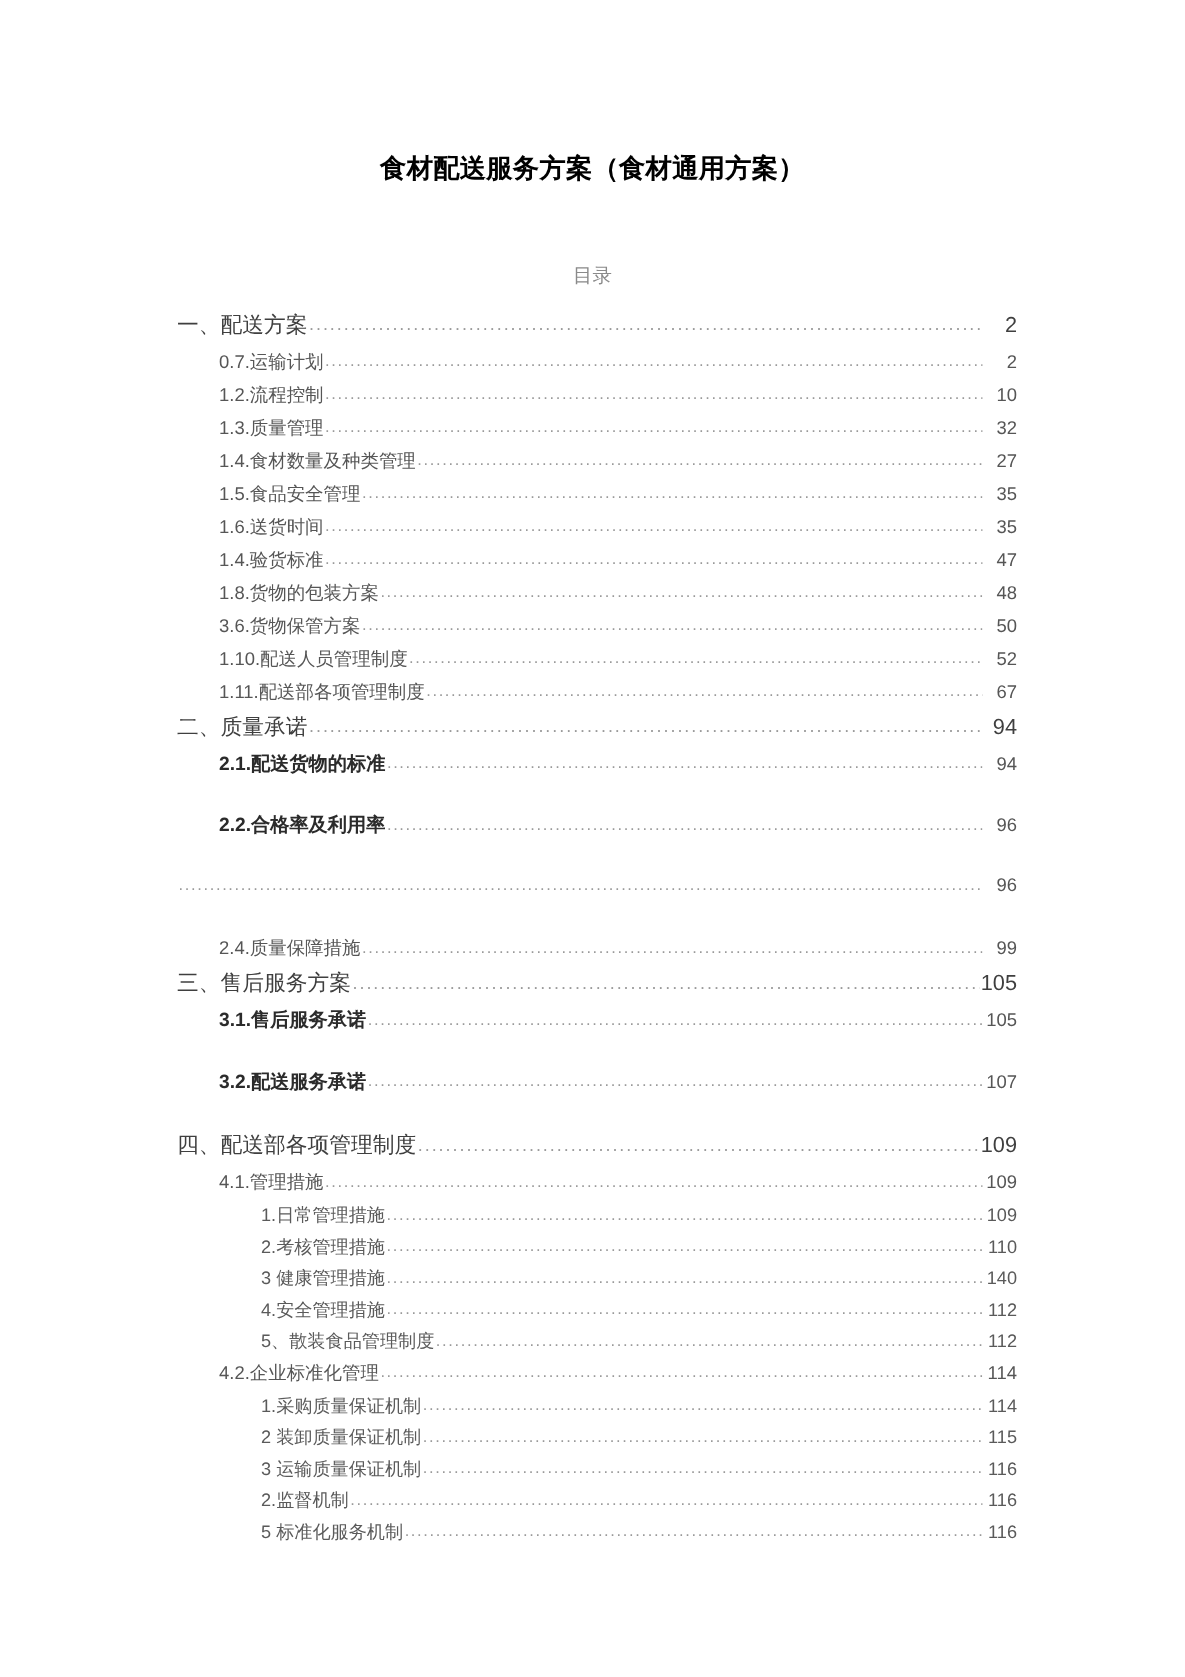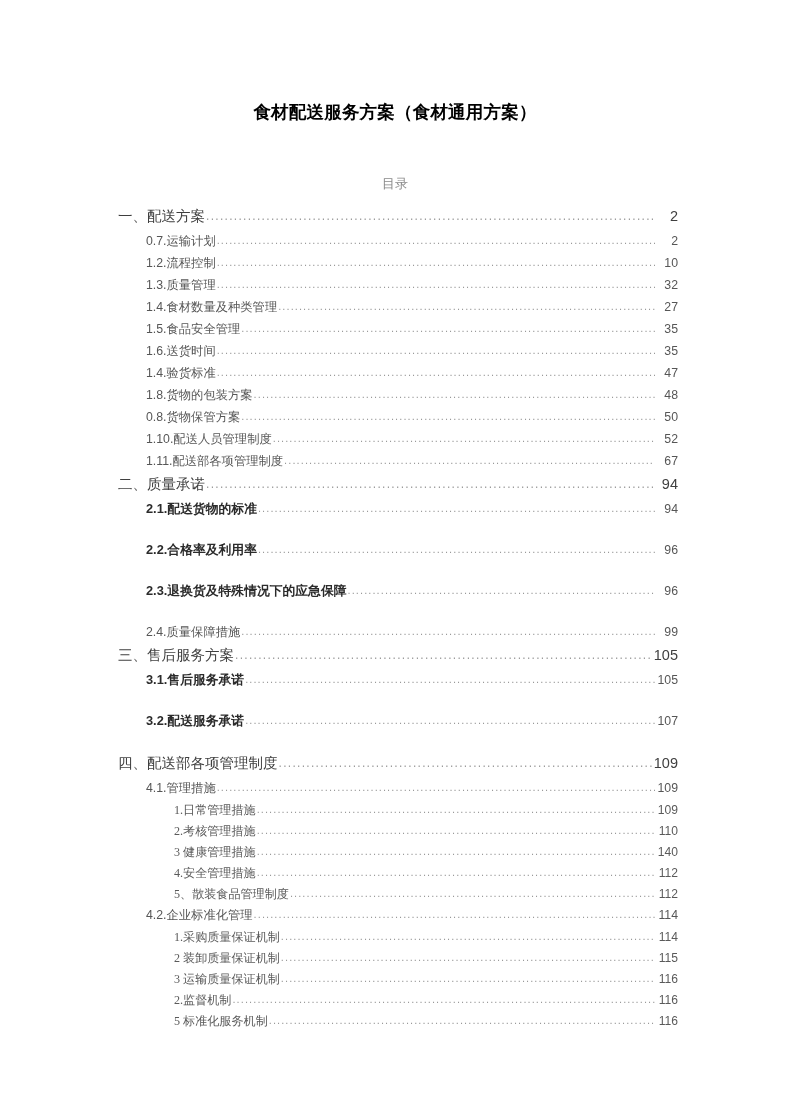--- a/index.html
+++ b/index.html
@@ -105,21 +105,21 @@
   .lvl2b .toc-label { padding-left: 28px; }
   .lvl2b .pageno { font-size: 12.3px; color: #565656; font-weight: normal; }
   .lvl2b .leader { font-weight: normal; }
 
   
   .lvl3 {
     font-size: 12.1px;
     color: #5a5a5a;
     height: 21px;
   }
-  .lvl3 .toc-label { padding-left: 56px; font-family: Liberation Serif, serif; }
+  .lvl3 .toc-label { padding-left: 56px; }
   .lvl3 .pageno { font-size: 12.1px; color: #5a5a5a; }
 </style>
 </head>
 <body>
 
 <div class="page">
 
   <div class="doc-title">食材配送服务方案（食材通用方案）</div>
 
   <div class="toc-heading">目录</div>
@@ -164,21 +164,21 @@
         <span class="toc-label">1.4.验货标准</span>
         <span class="leader">................................................................................................................................................................</span>
         <span class="pageno">47</span>
       </div>
       <div class="toc-row lvl2">
         <span class="toc-label">1.8.货物的包装方案</span>
         <span class="leader">................................................................................................................................................................</span>
         <span class="pageno">48</span>
       </div>
       <div class="toc-row lvl2">
-        <span class="toc-label">0.8.货物保管方案</span>
+        <span class="toc-label">3.6.货物保管方案</span>
         <span class="leader">................................................................................................................................................................</span>
         <span class="pageno">50</span>
       </div>
       <div class="toc-row lvl2">
         <span class="toc-label">1.10.配送人员管理制度</span>
         <span class="leader">................................................................................................................................................................</span>
         <span class="pageno">52</span>
       </div>
       <div class="toc-row lvl2">
         <span class="toc-label">1.11.配送部各项管理制度</span>
@@ -194,21 +194,20 @@
         <span class="toc-label">2.1.配送货物的标准</span>
         <span class="leader">................................................................................................................................................................</span>
         <span class="pageno">94</span>
       </div>
       <div class="toc-row lvl2b">
         <span class="toc-label">2.2.合格率及利用率</span>
         <span class="leader">................................................................................................................................................................</span>
         <span class="pageno">96</span>
       </div>
       <div class="toc-row lvl2b">
-        <span class="toc-label">2.3.退换货及特殊情况下的应急保障</span>
         <span class="leader">................................................................................................................................................................</span>
         <span class="pageno">96</span>
       </div>
       <div class="toc-row lvl2">
         <span class="toc-label">2.4.质量保障措施</span>
         <span class="leader">................................................................................................................................................................</span>
         <span class="pageno">99</span>
       </div>
       <div class="toc-row lvl1">
         <span class="toc-label">三、售后服务方案</span>

